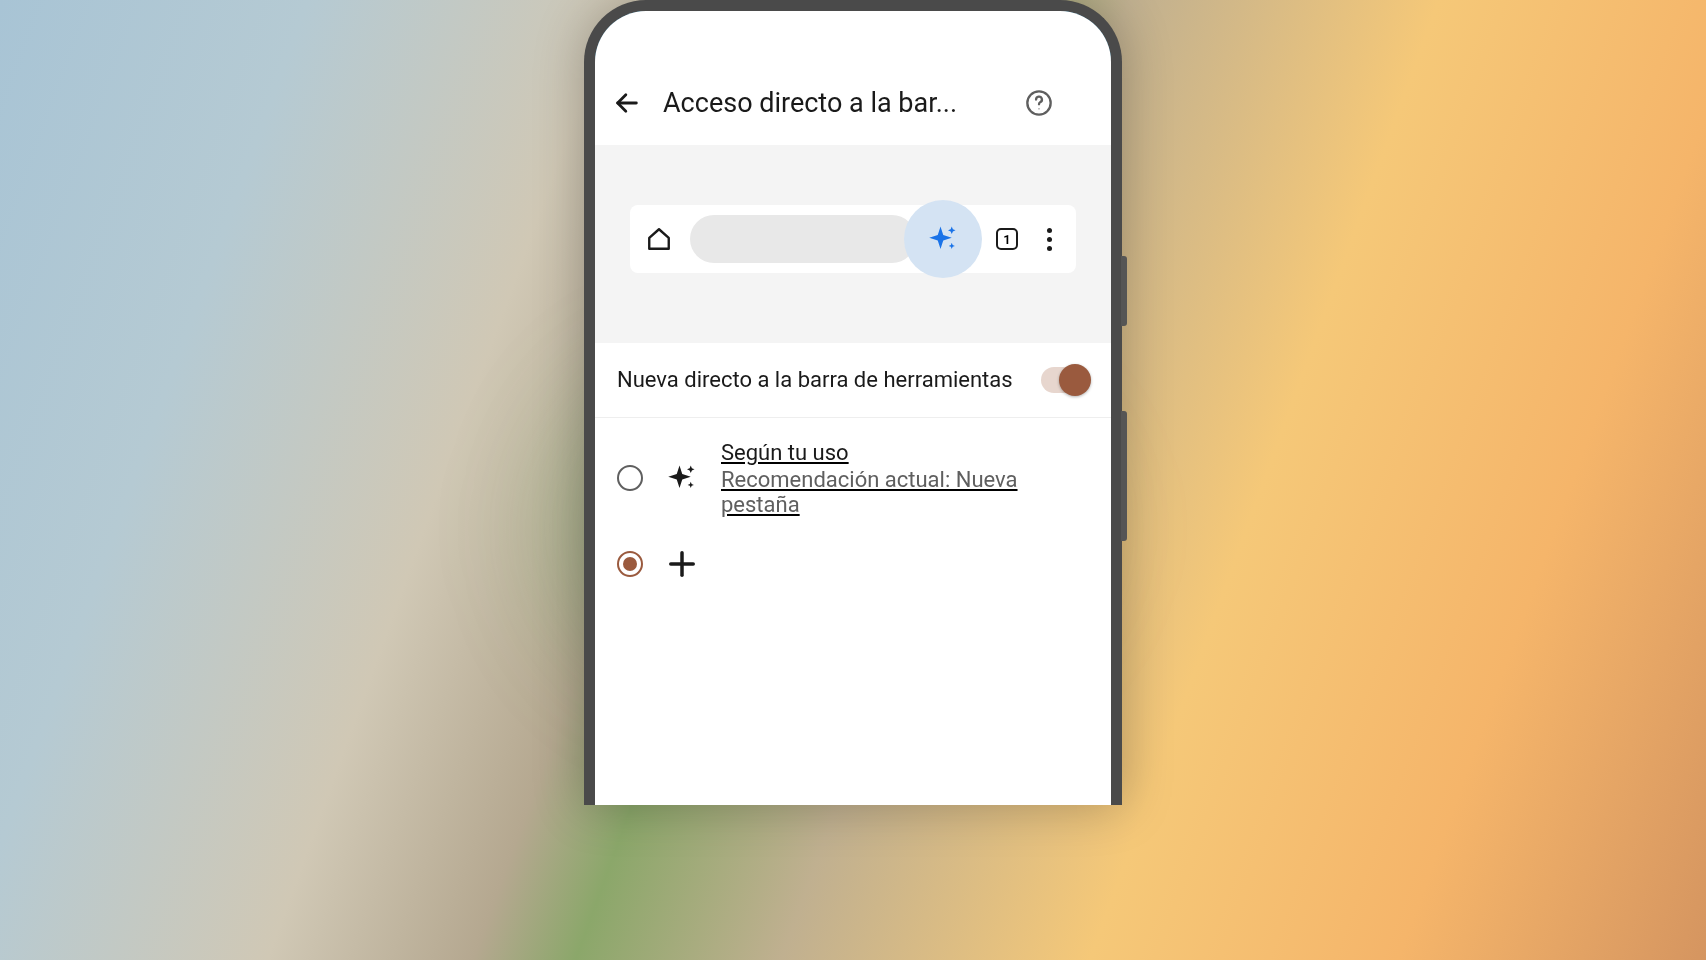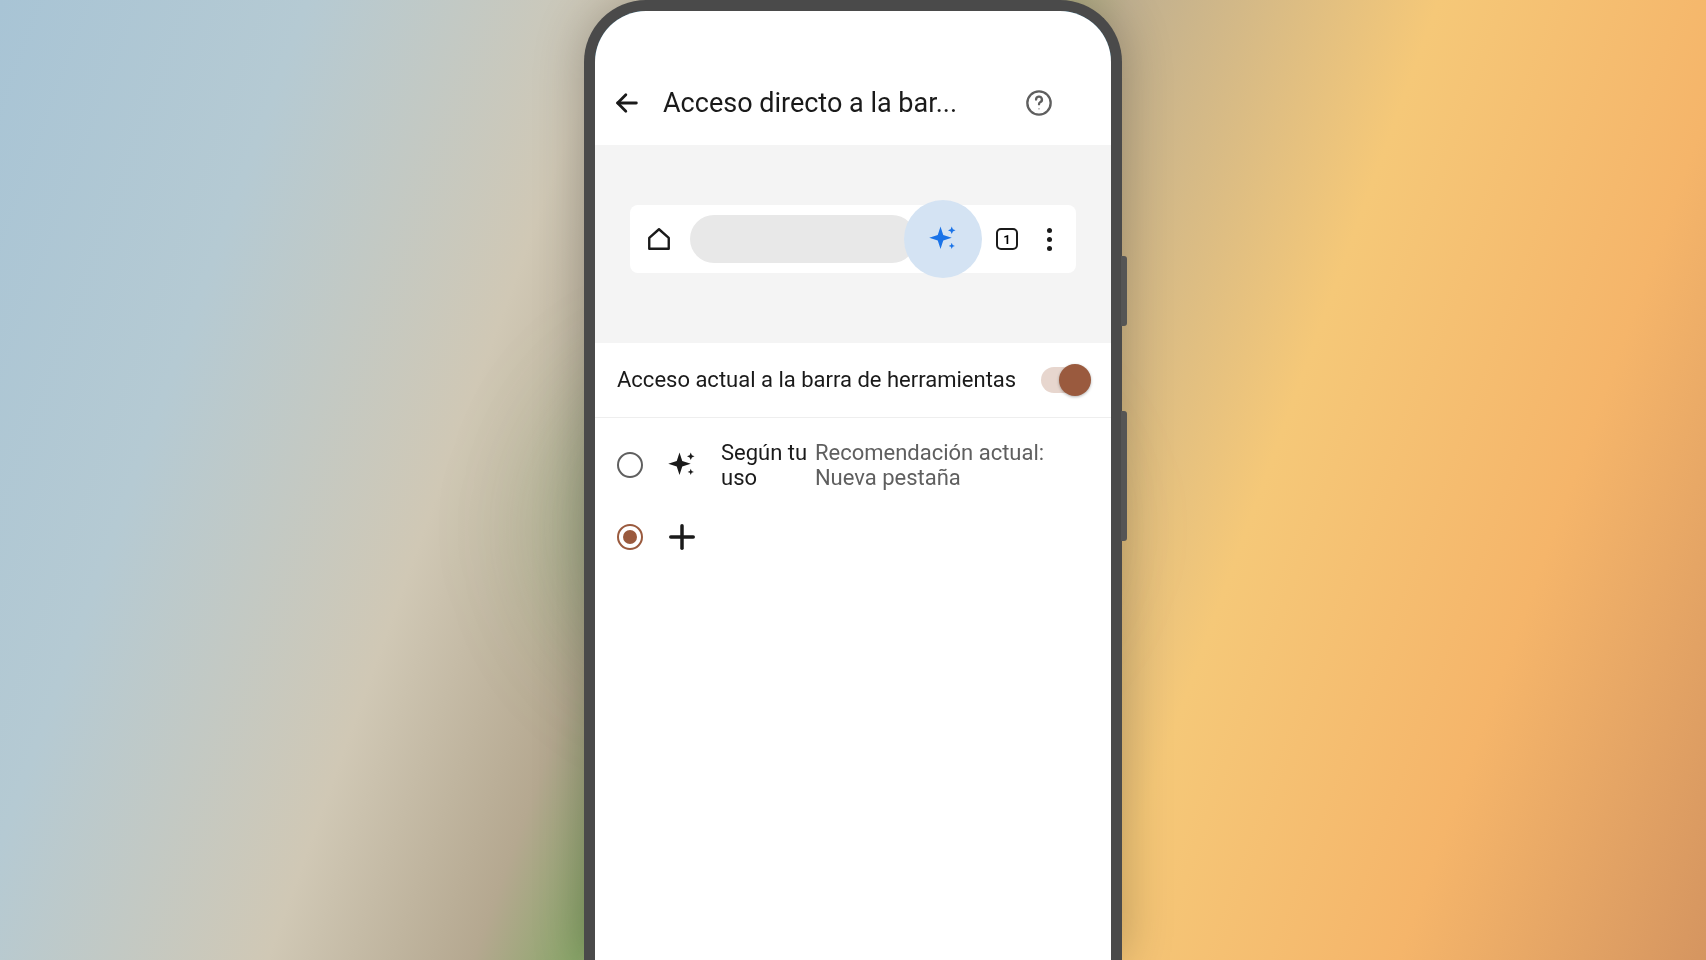--- a/index.html
+++ b/index.html
@@ -9,21 +9,21 @@
     }
     body::before {
       content: ""; position: absolute; inset: 0;
       background: radial-gradient(circle at 42% 55%, rgba(60,150,60,0.4) 0%, transparent 20%),
                   radial-gradient(circle at 48% 50%, rgba(230,70,50,0.35) 0%, transparent 18%),
                   radial-gradient(circle at 55% 55%, rgba(240,190,40,0.4) 0%, transparent 18%);
       filter: blur(40px);
     }
     .phone-frame {
       position: absolute; left: 50%; top: 0; transform: translateX(-50%);
-      width: 538px; height: 960px;
+      width: 538px; height: 805px;
       border: 11px solid #4a4a4a; border-bottom: none;
       border-radius: 62px 62px 0 0; background: #0ea5e9;
       box-shadow: 0 0 50px rgba(0,0,0,0.25), inset 0 0 0 2px #6a6a6a;
     }
     .phone-button-right1 { position: absolute; right: -16px; top: 245px; width: 6px; height: 70px; background: #555; border-radius: 0 3px 3px 0; }
     .phone-button-right2 { position: absolute; right: -16px; top: 400px; width: 6px; height: 130px; background: #555; border-radius: 0 3px 3px 0; }
     .screen {
       position: absolute; inset: 0; background: #ffffff;
       border-radius: 51px 51px 0 0; overflow: hidden;
     }
@@ -64,21 +64,21 @@
     .option {
       display: flex; align-items: center; padding: 16px 22px; gap: 24px; cursor: pointer;
     }
     .option .radio {
       width: 26px; height: 26px; border-radius: 50%; border: 2.5px solid #5f5f5f;
       display: flex; align-items: center; justify-content: center; flex-shrink: 0;
     }
     .option.selected .radio { border-color: #9a5a3e; }
     .option.selected .radio::after { content: ""; width: 14px; height: 14px; border-radius: 50%; background: #9a5a3e; }
     .option .ico { width: 30px; height: 30px; display: flex; align-items: center; justify-content: center; flex-shrink: 0; }
-    .option .texts { flex: 1; display: flex; flex-direction: row; gap: 2px; }
+    .option .texts { flex: 1; display: flex; flex-direction: column; gap: 2px; text-decoration: underline; }
     .option .primary { font-size: 22px; color: #1a1a1a; }
     .option .secondary { font-size: 22px; color: #5f5f5f; }
   </style>
 </head>
 <body>
 
 <div class="phone-frame">
   <div class="phone-button-right1"></div>
   <div class="phone-button-right2"></div>
   <div class="screen">
@@ -122,21 +122,21 @@
         </div>
         <div class="dots">
             <span></span>
             <span></span>
             <span></span>
           </div>
       </div>
     </div>
 
     <div class="toggle-row">
-      <div class="label">Acceso actual a la barra de herramientas</div>
+      <div class="label">Nueva directo a la barra de herramientas</div>
       <div class="toggle">
         <div class="knob"></div>
       </div>
     </div>
 
     <div class="options">
 
       <div class="option">
         <div class="radio"></div>
         <div class="ico">

